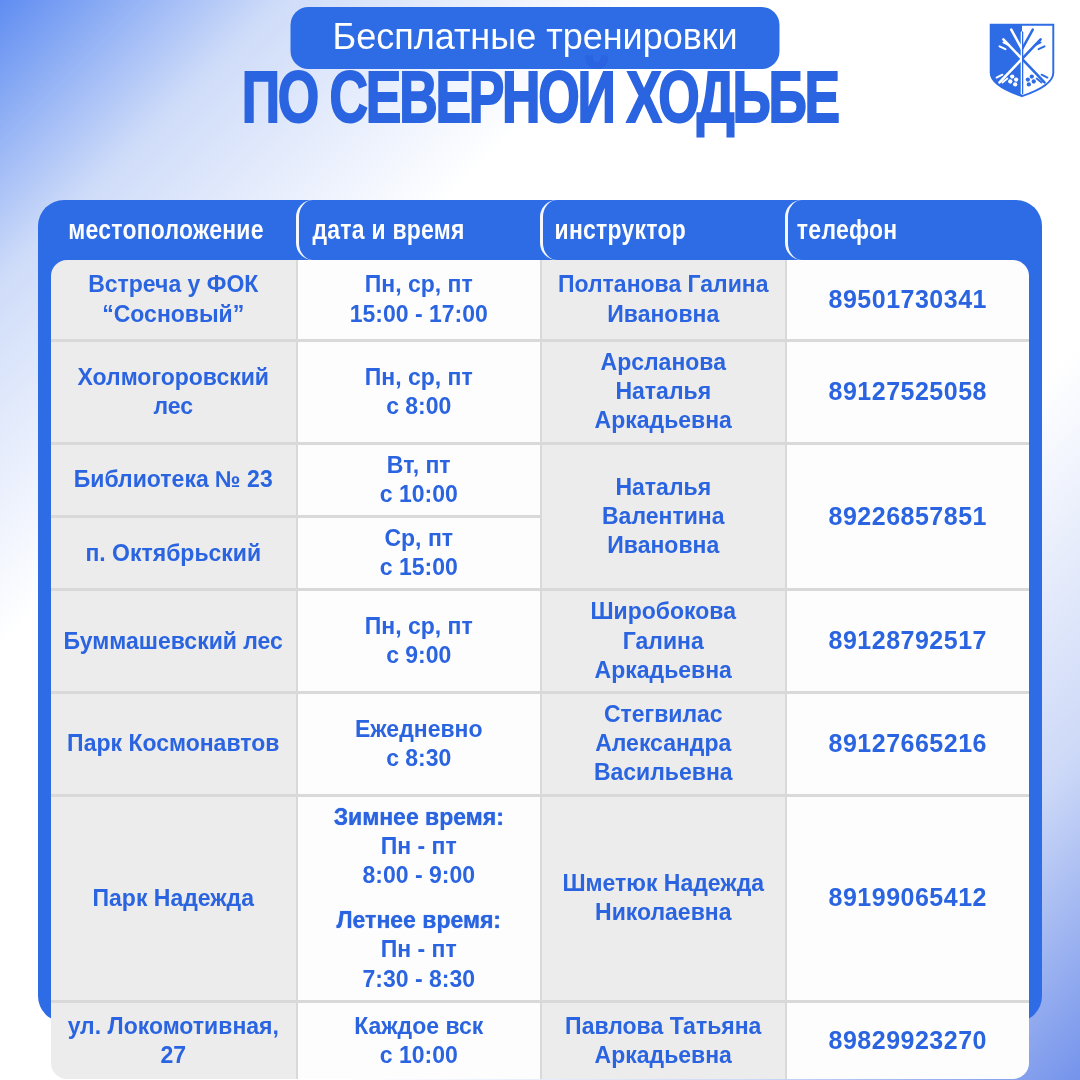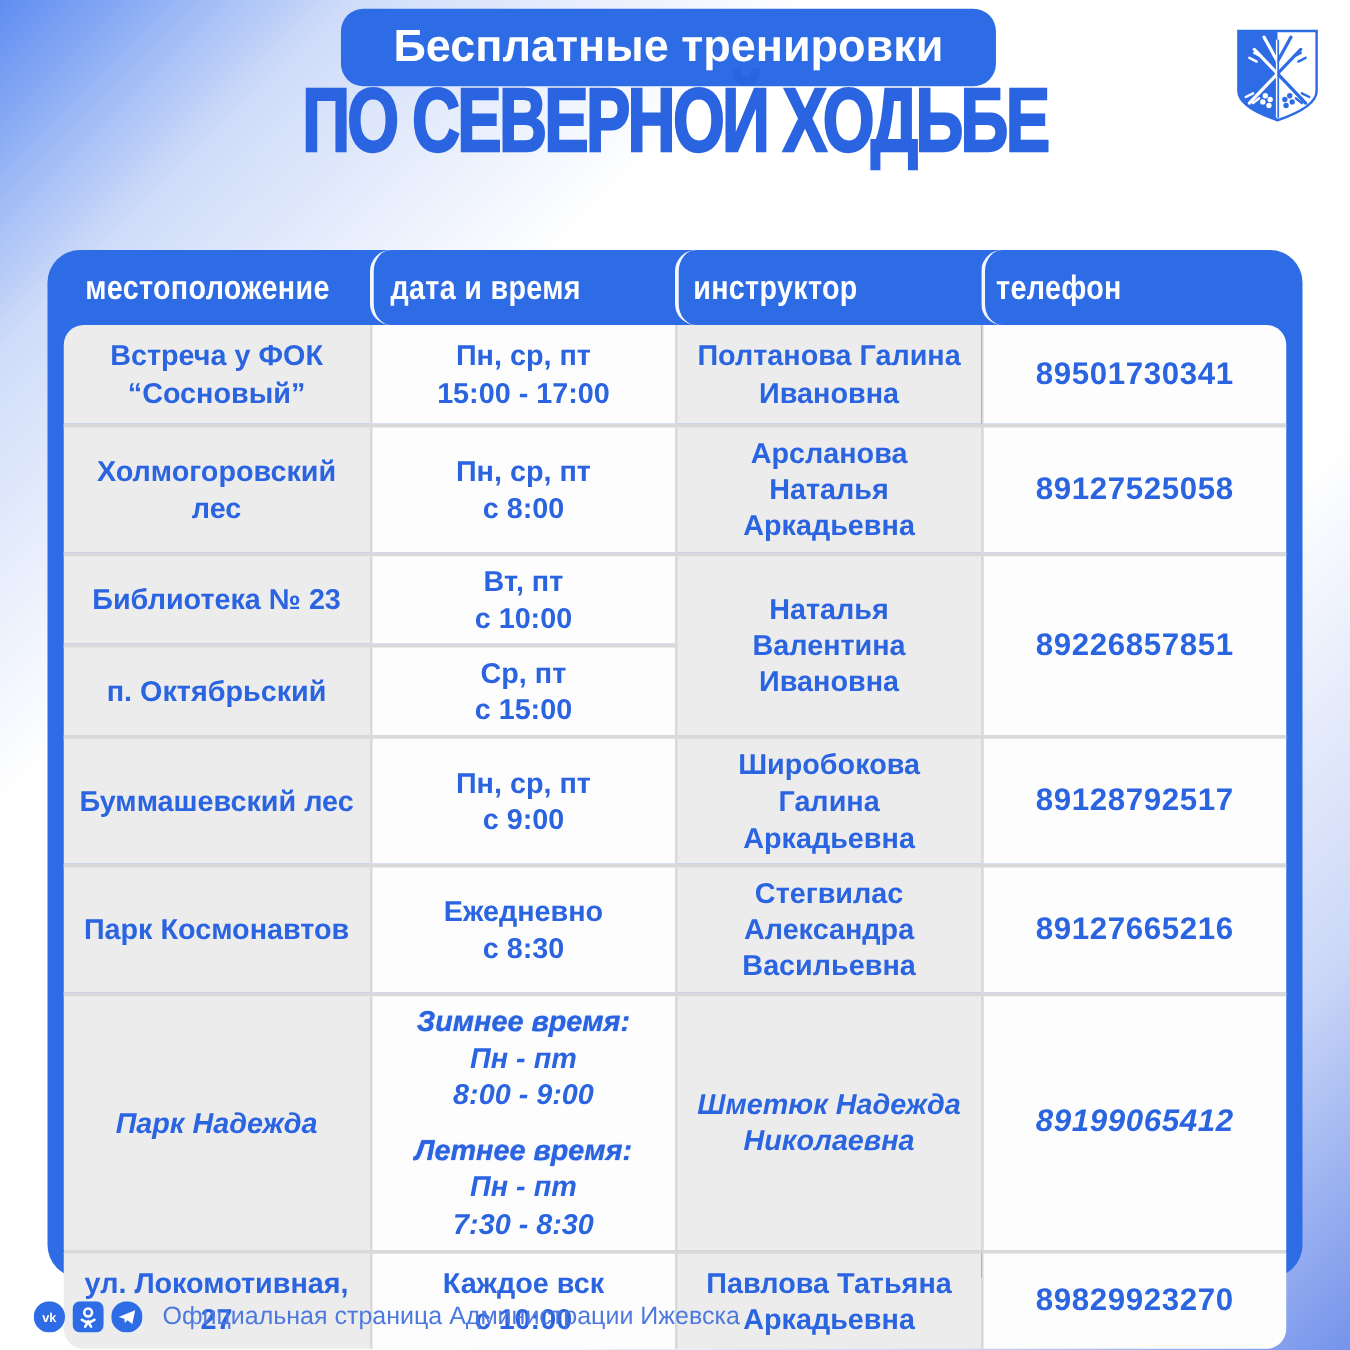--- a/index.html
+++ b/index.html
@@ -5,21 +5,21 @@
   html,body{margin:0;padding:0;}
   .canvas{
     position:relative;width:1080px;height:1080px;overflow:hidden;
     font-family:"Liberation Sans",sans-serif;
     background:linear-gradient(135deg,#5f8df1 0%,#cfdcf9 13%,#ffffff 30%,#ffffff 66%,#ccd8f7 85%,#7493eb 100%);
   }
   
   .badge{
     position:absolute;top:7px;left:50%;transform:translateX(-51%);
     background:#2e6ce6;color:#fff;font-size:36px;line-height:1;
-    padding:12px 42px 14px;border-radius:18px;white-space:nowrap;font-weight:bold;
+    padding:12px 42px 14px;border-radius:18px;white-space:nowrap;
   }
   
   .title{
     position:absolute;top:60px;left:0;width:100%;text-align:center;
     color:#2b64e0;font-weight:700;font-size:72px;line-height:1.05;white-space:nowrap;
   }
   .title-inner{
     display:inline-block;transform:scaleX(.74);transform-origin:center;
     letter-spacing:-3px;-webkit-text-stroke:2px #2b64e0;
   }
@@ -44,21 +44,21 @@
   }
   tbody td.gray{background:#ececec;}
   tbody td.c1,tbody td.c2,tbody td.c3{border-left:2px solid #d9d9d9;}
   tbody tr.r0 td{border-top:none;}
   tbody tr.r0 td.c0{border-top-left-radius:16px;}
   tbody tr.r0 td.c3{border-top-right-radius:16px;}
   tbody tr.r7 td.c0{border-bottom-left-radius:16px;}
   tbody tr.r7 td.c3{border-bottom-right-radius:16px;}
   tbody td.phone{font-size:25px;letter-spacing:.5px;}
   tr.r0 td{height:79px;} tr.r1 td{height:74px;} tr.r2 td{height:73px;} tr.r3 td{height:73px;}
-  tr.r4 td{height:74px;} tr.r5 td{height:99px;} tr.r6 td{height:198px;font-style:italic;} tr.r7 td{height:79px;}
+  tr.r4 td{height:74px;} tr.r5 td{height:99px;} tr.r6 td{height:198px;} tr.r7 td{height:79px;}
   .line{line-height:1.27;}
   .line.b{text-shadow:0 0 .9px currentColor;}
   .line.gap{margin-top:16px;}
   
   .footer{position:absolute;left:27px;top:1041px;display:flex;align-items:center;}
   .soc{width:25px;height:25px;margin-right:6px;flex:0 0 auto;cursor:pointer;}
   .footer-text{margin-left:10px;font-size:20px;color:#4d79de;white-space:nowrap;}
 </style>
 </head>
 <body>
@@ -244,31 +244,14 @@
               <div class="line">Аркадьевна</div>
             </td>
             <td class="c3 phone">
               <div class="line">89829923270</div>
             </td>
           </tr>
         </tbody>
     </table>
   </div>
 
-  <div class="footer">
-    <svg class="soc" viewBox="0 0 32 32">
-      <circle cx="16" cy="16" r="16" fill="#2e6ce6"></circle>
-      <text x="16" y="21" text-anchor="middle" font-family="Liberation Sans, sans-serif" font-size="13" font-weight="bold" fill="#ffffff">vk</text>
-    </svg>
-    <svg class="soc" viewBox="0 0 32 32">
-      <rect x="0" y="0" width="32" height="32" rx="8" fill="#2e6ce6"></rect>
-      <circle cx="16" cy="11.5" r="4" fill="none" stroke="#ffffff" stroke-width="2.6"></circle>
-      <path d="M9.5 19 q6.5 5 13 0" fill="none" stroke="#ffffff" stroke-width="2.6" stroke-linecap="round"></path>
-      <path d="M13 26 l3 -5 3 5" fill="none" stroke="#ffffff" stroke-width="2.6" stroke-linecap="round"></path>
-    </svg>
-    <svg class="soc" viewBox="0 0 32 32">
-      <circle cx="16" cy="16" r="16" fill="#2e6ce6"></circle>
-      <path d="M7.5 16.2 L24.5 9.2 L21.6 23.4 L16.6 19.5 L14 22.2 L13.4 17.8 Z" fill="#ffffff"></path>
-    </svg>
-    <span class="footer-text">Официальная страница Администрации Ижевска</span>
-  </div>
 
 </div>
 
 </body></html>

